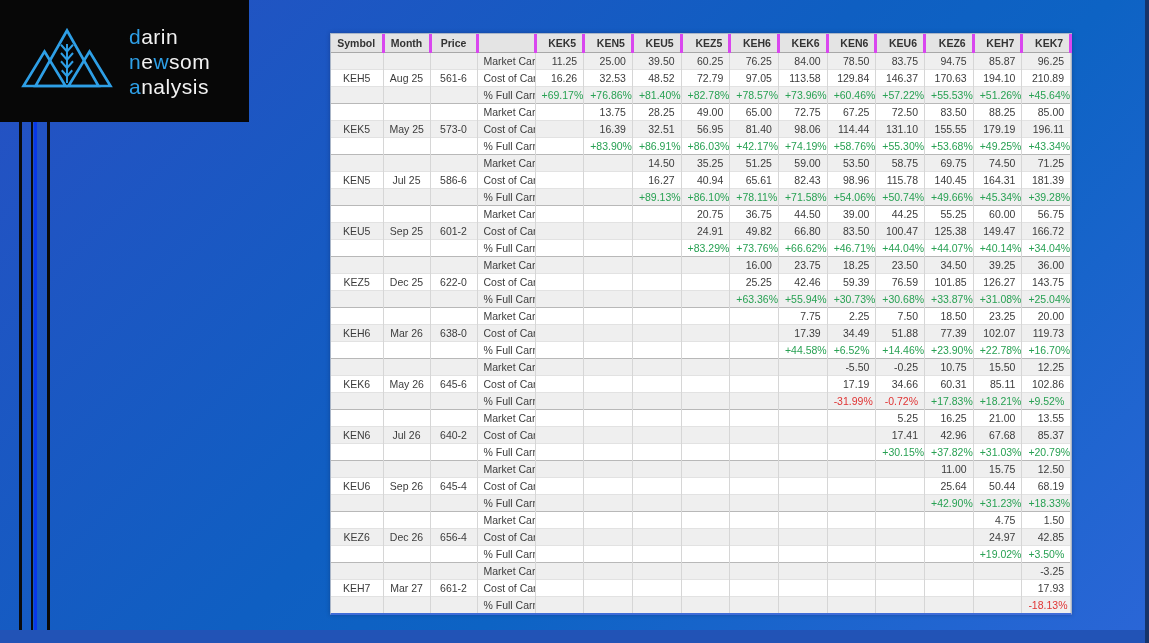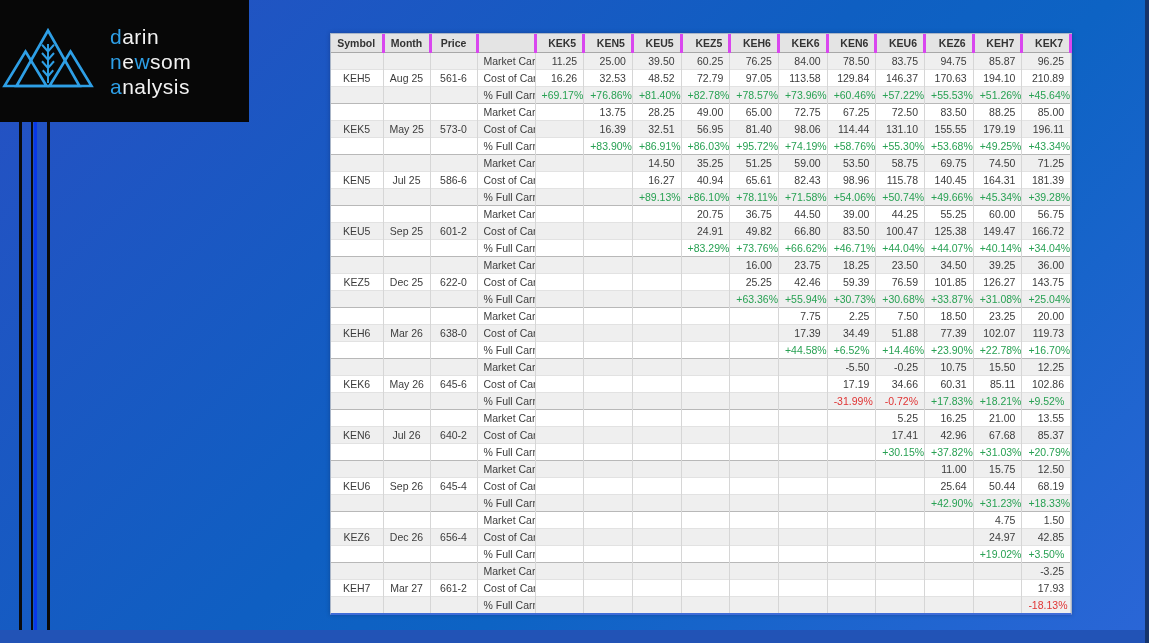--- a/index.html
+++ b/index.html
@@ -13,21 +13,21 @@
   .vline.k1{left:19px;width:3px;background:#0a0a0a;}
   .vline.k2{left:31px;width:2px;background:#0a0a0a;}
   .vline.b1{left:34px;width:3px;background:#0837e8;}
   .vline.k3{left:47px;width:3px;background:#0a0a0a;}
   .bottom-bar{position:absolute;left:0;bottom:0;width:100%;height:13px;background:#2253b6;}
   .right-edge{position:absolute;right:0;top:0;width:4px;height:100%;background:#16346b;}
 
   
   .logo{
     position:absolute;left:0;top:0;width:249px;height:122px;background:#070707;
-    display:flex;align-items:center;padding-left:0;box-sizing:border-box;gap:14px;z-index:5;
+    display:flex;align-items:center;padding-left:19px;box-sizing:border-box;gap:14px;z-index:5;
   }
   .logo-text{line-height:25px;font-size:21px;letter-spacing:.5px;color:#f2f2f2;font-weight:400;}
   .logo-text .blu{color:#2e9fe6;}
 
   
   .table-wrap{
     position:absolute;left:330px;top:33px;width:740px;z-index:4;
     background:#fff;border:1px solid #aab6c8;border-bottom:2px solid #3f6cd8;
     box-shadow:0 0 4px rgba(0,0,30,.25);
   }
@@ -198,21 +198,21 @@
           </tr>
           <tr>
             <td class="c-sym"></td>
             <td class="c-mon"></td>
             <td class="c-pri"></td>
             <td class="c-lab">% Full Carry</td>
             <td class="c-val"></td>
             <td class="c-val pos">+83.90%</td>
             <td class="c-val pos">+86.91%</td>
             <td class="c-val pos">+86.03%</td>
-            <td class="c-val pos">+95.72%</td>
+            <td class="c-val pos">+42.17%</td>
             <td class="c-val pos">+74.19%</td>
             <td class="c-val pos">+58.76%</td>
             <td class="c-val pos">+55.30%</td>
             <td class="c-val pos">+53.68%</td>
             <td class="c-val pos">+49.25%</td>
             <td class="c-val pos">+43.34%</td>
           </tr>
           <tr class="grp-start">
             <td class="c-sym"></td>
             <td class="c-mon"></td>

